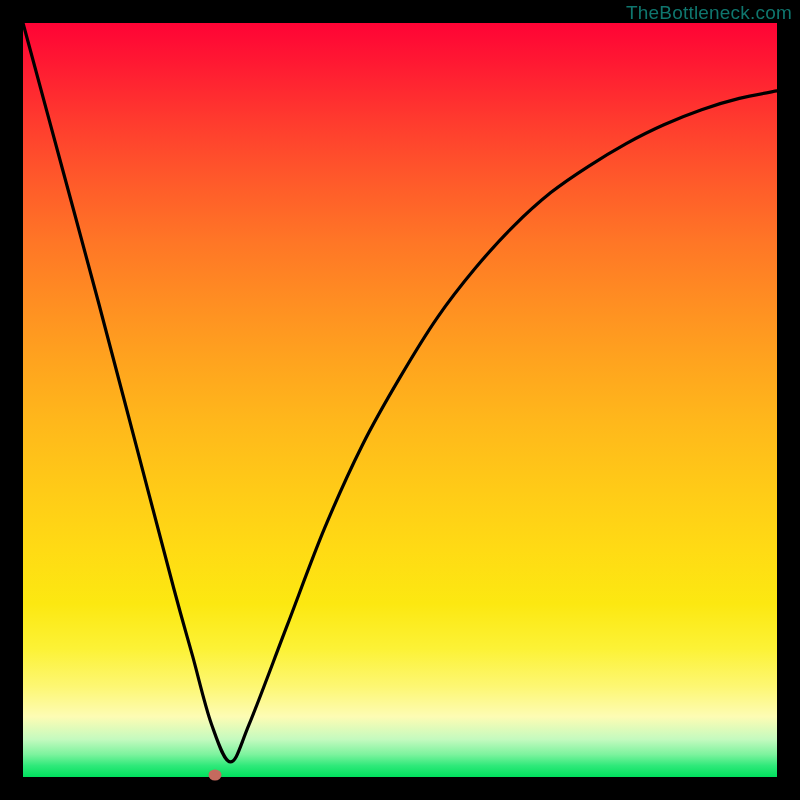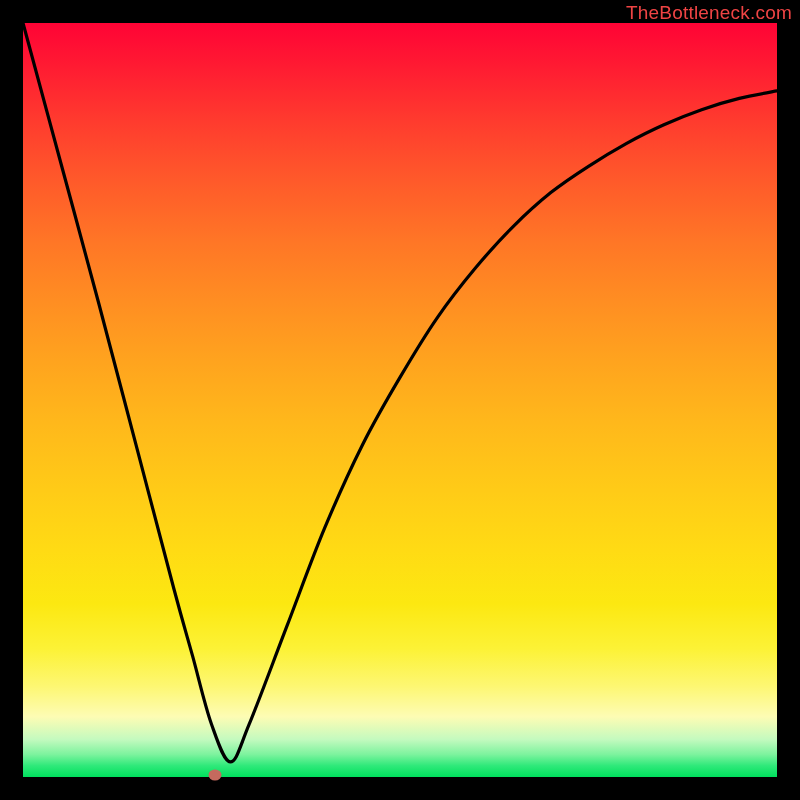--- a/index.html
+++ b/index.html
@@ -56,21 +56,21 @@
     width: 13px;
     height: 11px;
     border-radius: 50%;
     background: #c56a5e;
     transform: translate(-50%, -50%);
   }
   .watermark {
     position: absolute;
     top: 2px;
     right: 8px;
-    color: #ef4444;
+    color: #0f766e;
     font-size: 19px;
     font-weight: 500;
     letter-spacing: 0.2px;
     user-select: none;
   }
 </style>
 </head>
 <body>
 <div class="frame">
 

